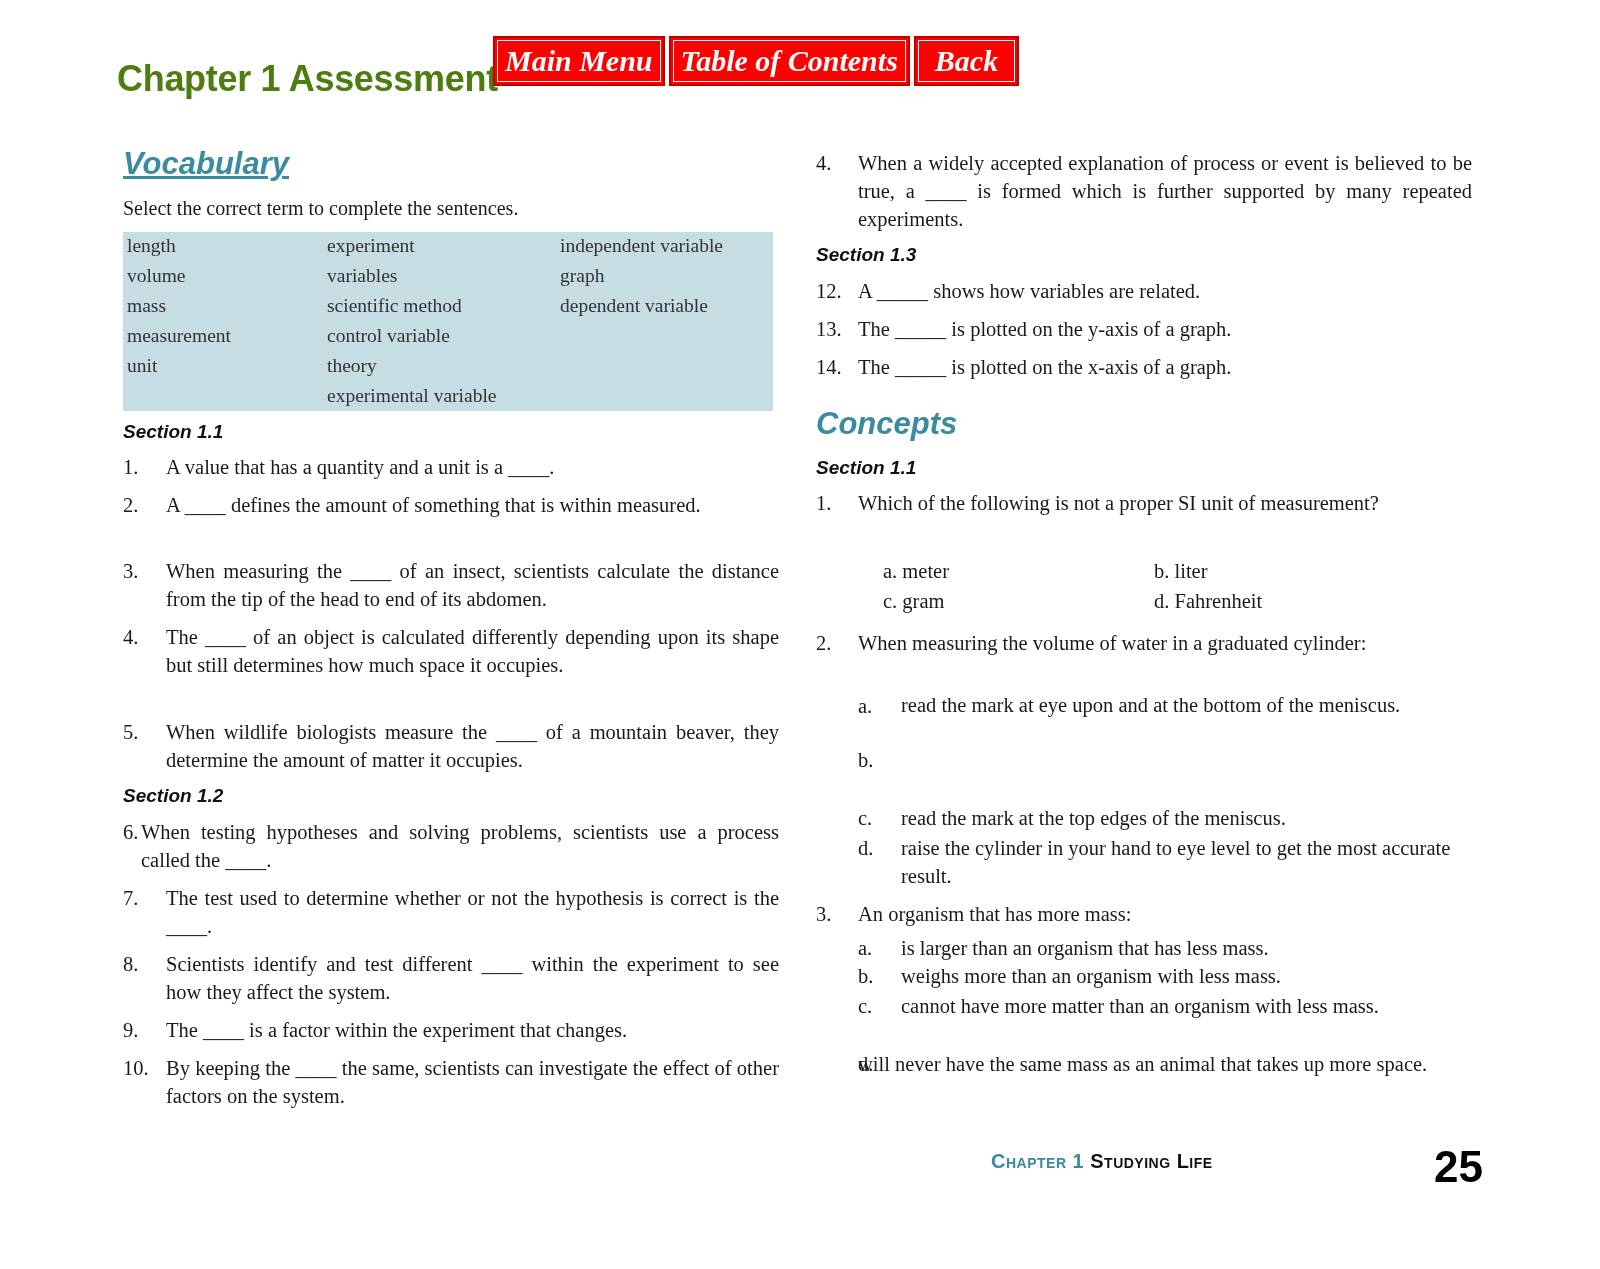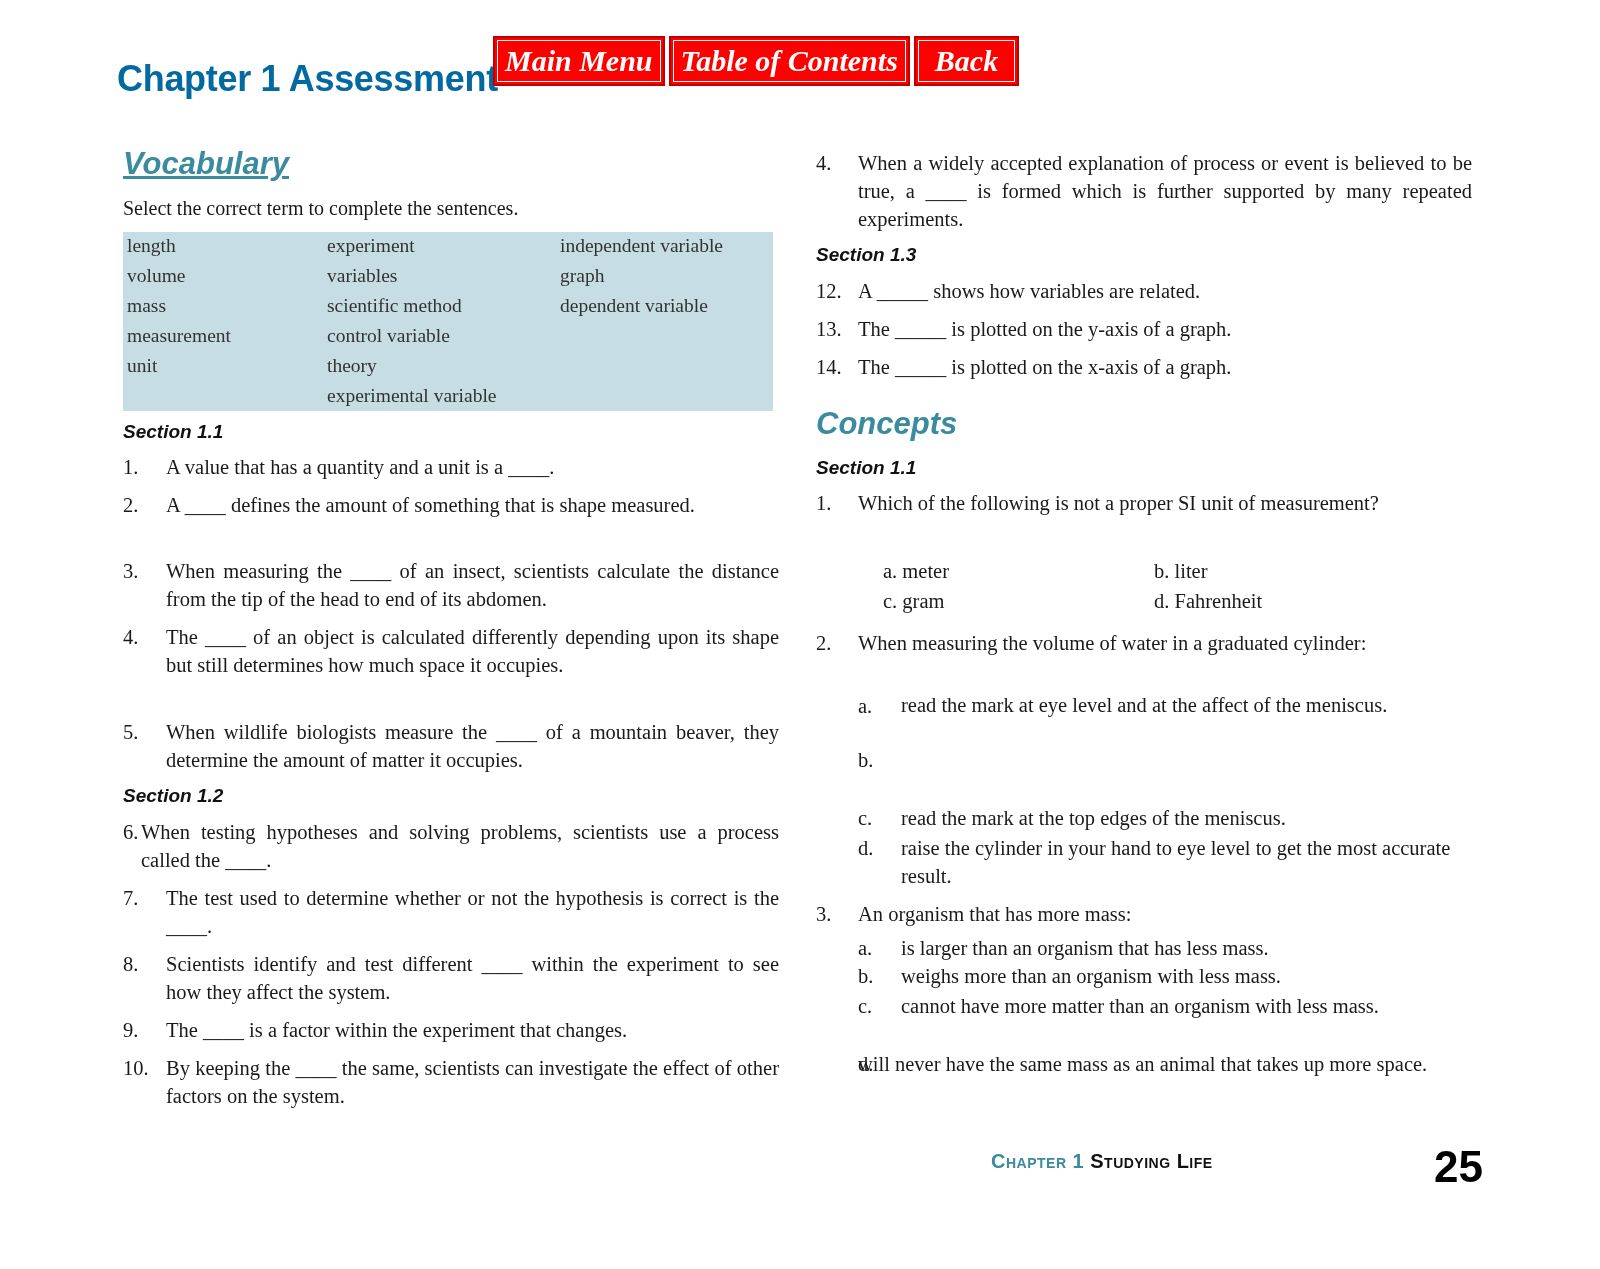--- a/index.html
+++ b/index.html
@@ -1,17 +1,17 @@
 <!DOCTYPE html>
 <html><head>
 <meta charset="utf-8">
 <style>
   html, body { margin:0; padding:0; background:#ffffff; }
   body { width:1600px; height:1269px; position:relative; overflow:hidden; font-family:"DejaVu Serif", serif; color:#1a1a1a; }
-  .page-title { position:absolute; left:117px; top:58px; font-family:"Liberation Sans", sans-serif; font-weight:bold; font-size:36px; color:#0369a1; margin:0; letter-spacing:-0.3px; }
+  .page-title { position:absolute; left:117px; top:58px; font-family:"Liberation Sans", sans-serif; font-weight:bold; font-size:36px; color:#4d7c0f; margin:0; letter-spacing:-0.3px; }
   .nav { position:absolute; left:493px; top:36px; display:flex; gap:4px; }
   .nav-btn { background:#ff0000; border:2px solid #c00000; box-shadow:inset 0 0 0 2px #ff0000, inset 0 0 0 3px #ffffff; color:#fff; font-family:"Liberation Serif", serif; font-style:italic; font-weight:bold; font-size:30px; height:46px; line-height:46px; padding:0 10px; cursor:pointer; }
   .h2 { position:absolute; font-family:"Liberation Sans", sans-serif; font-weight:bold; font-style:italic; font-size:31px; color:#3a8aa0; margin:0; }
   .instr { position:absolute; font-family:"Liberation Serif", serif; font-size:20px; }
   .vocab-box { position:absolute; left:123px; top:232px; width:650px; height:179px; background:#c5dde3; }
   .vocab-col { position:absolute; top:0; font-family:"Liberation Serif", serif; font-size:19.5px; color:#333; }
   .vocab-col div { height:30px; line-height:24px; }
   .sec { position:absolute; font-family:"Liberation Sans", sans-serif; font-weight:bold; font-style:italic; font-size:19px; color:#111; }
   .q { position:absolute; font-family:"Liberation Serif", serif; font-size:20.5px; line-height:28px; text-align:justify; }
   .q .num { position:absolute; left:0; top:0; }
@@ -61,21 +61,21 @@
 </div>
 
 <div class="sec" style="left:123px; top:421px;">Section 1.1</div>
 
 <div class="q" style="left:123px; top:453px; width:656px;">
   <span class="num">1.</span>
   <span class="txt" style="margin-left:43px;">A value that has a quantity and a unit is a ____.</span>
 </div>
 <div class="q" style="left:123px; top:491px; width:656px;">
   <span class="num">2.</span>
-  <span class="txt" style="margin-left:43px;">A ____ defines the amount of something that is shape measured.</span>
+  <span class="txt" style="margin-left:43px;">A ____ defines the amount of something that is within measured.</span>
 </div>
 <div class="q" style="left:123px; top:557px; width:656px;">
   <span class="num">3.</span>
   <span class="txt" style="margin-left:43px;">When measuring the ____ of an insect, scientists calculate the distance from the tip of the head to end of its abdomen.</span>
 </div>
 <div class="q" style="left:123px; top:623px; width:656px;">
   <span class="num">4.</span>
   <span class="txt" style="margin-left:43px;">The ____ of an object is calculated differently depending upon its shape but still determines how much space it occupies.</span>
 </div>
 <div class="q" style="left:123px; top:718px; width:656px;">
@@ -149,21 +149,21 @@
   <span>d.</span>
   <span>Fahrenheit</span>
 </div>
 
 <div class="q" style="left:816px; top:629px; width:656px;">
   <span class="num">2.</span>
   <span class="txt" style="margin-left:42px;">When measuring the volume of water in a graduated cylinder:</span>
 </div>
 <div class="opt" style="left:858px; top:692px; width:614px;">
   <span class="l">a.</span>
-  <span style="display:block; margin-left:43px; text-align:justify; line-height:26px;">read the mark at eye level and at the affect of the meniscus.</span>
+  <span style="display:block; margin-left:43px; text-align:justify; line-height:26px;">read the mark at eye upon and at the bottom of the meniscus.</span>
 </div>
 <div class="opt" style="left:858px; top:746px; width:614px;">
   <span class="l">b.</span>
 </div>
 <div class="opt" style="left:858px; top:804px; width:614px;">
   <span class="l">c.</span>
   <span style="display:block; margin-left:43px;">read the mark at the top edges of the meniscus.</span>
 </div>
 <div class="opt" style="left:858px; top:834px; width:614px;">
   <span class="l">d.</span>

